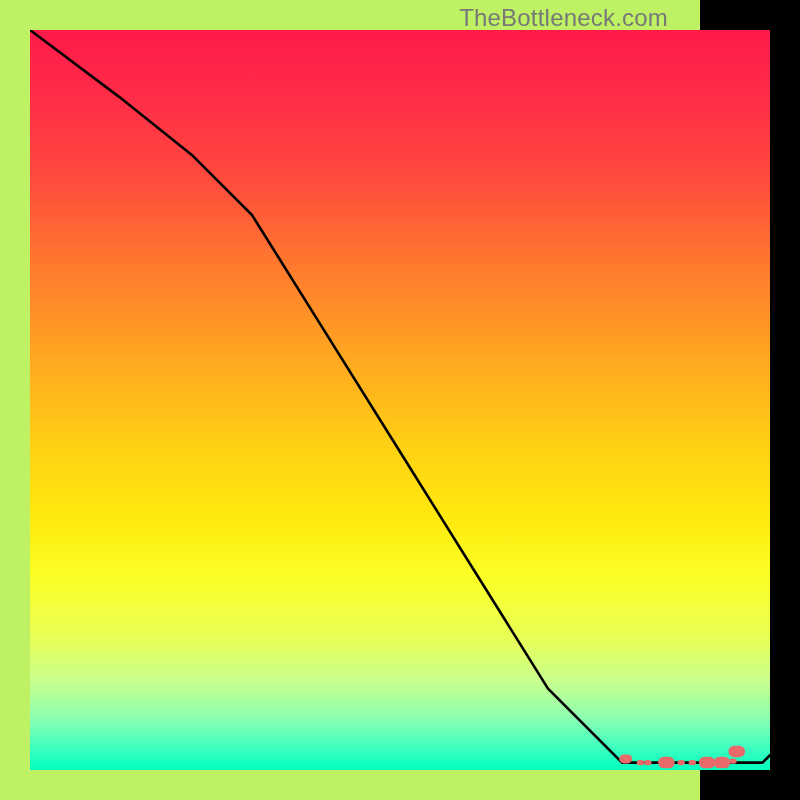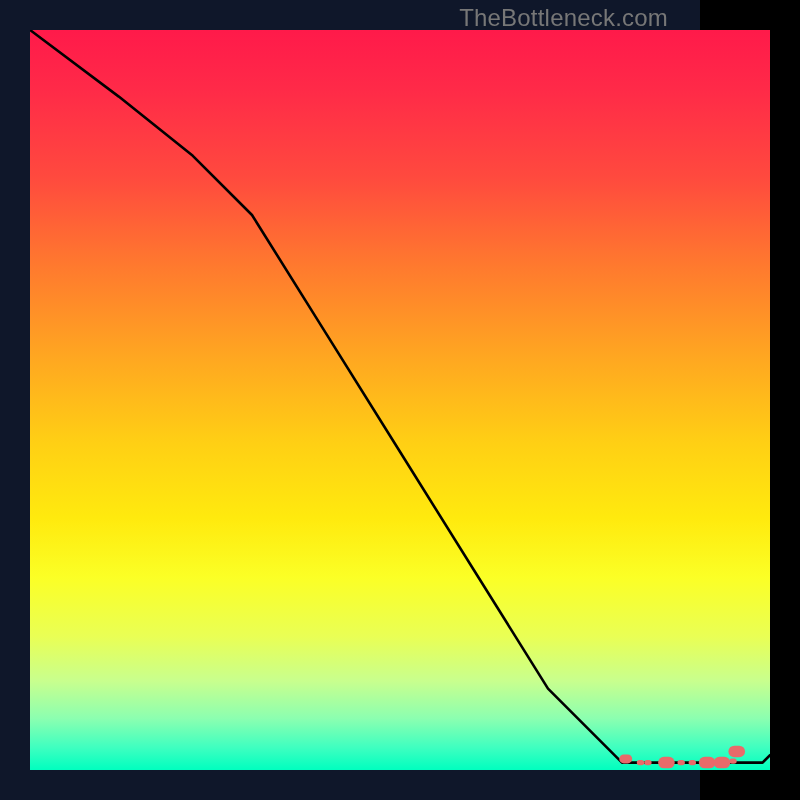--- a/index.html
+++ b/index.html
@@ -8,21 +8,21 @@
     width: 800px;
     height: 800px;
     background: #000;
     overflow: hidden;
     font-family: Arial, Helvetica, sans-serif;
   }
   .frame {
     position: relative;
     width: 700px;
     height: 800px;
-    background: #0f172a;
+    background: #bef264;
   }
   .plot-area {
     position: absolute;
     left: 30px;
     top: 30px;
     width: 740px;
     height: 740px;
     
   }
   .svg-overlay {

